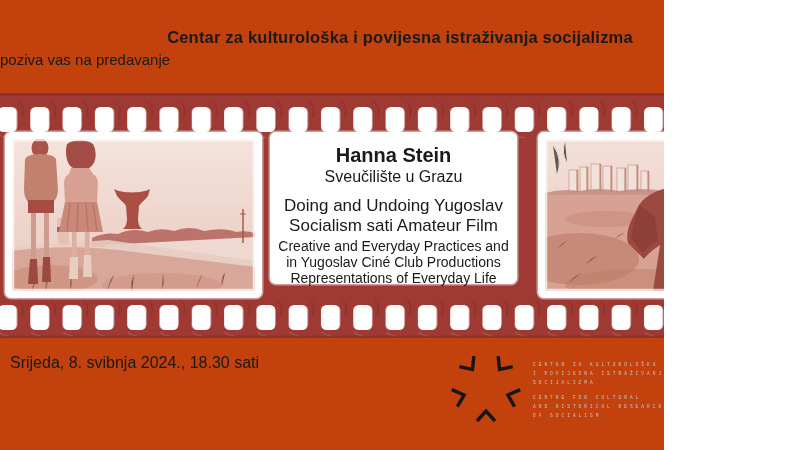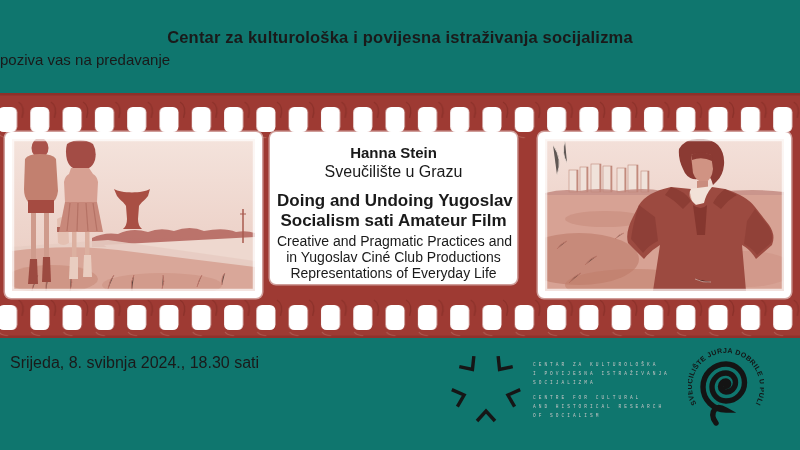--- a/index.html
+++ b/index.html
@@ -1,35 +1,35 @@
 <!DOCTYPE html>
 <html><head>
 <meta charset="utf-8">
 <style>
   html,body{margin:0;padding:0;background:#fff;}
-  .poster{position:relative;width:800px;height:450px;background:#0f766e;overflow:hidden;
+  .poster{position:relative;width:664px;height:450px;background:#c2410c;overflow:hidden;
           font-family:"Liberation Sans", sans-serif;color:#1a1a1a;}
   
   .h-org{position:absolute;top:28px;left:0;width:800px;text-align:center;
          font-size:16.5px;font-weight:bold;letter-spacing:.2px;}
   .h-inv{position:absolute;top:51px;left:0;width:800px;text-align:left;font-size:15px;}
   
   .strip{position:absolute;top:93px;left:0;width:800px;height:245px;}
   .strip svg.bg{position:absolute;top:0;left:0;}
   .frame{position:absolute;top:39px;height:152px;background:#fff;border:7px solid #fff;
          border-radius:6px;box-shadow:0 0 0 1.5px rgba(255,255,255,.5);}
   .frame-left{left:5px;width:243px;}
   .frame-center{left:270px;width:247px;}
   .frame-right{left:538px;width:239px;}
   .frame svg.photo{display:block;width:100%;height:100%;}
   
   .lect{box-sizing:border-box;padding-top:6px;text-align:center;line-height:1;}
-  .lect .speaker{font-size:15px;font-weight:bold;margin-bottom:4px;}
+  .lect .speaker{font-size:20px;font-weight:bold;margin-bottom:4px;}
   .lect .affil{font-size:16px;margin-bottom:11px;}
-  .lect .t-line{font-size:17px;font-weight:bold;line-height:19.5px;white-space:nowrap;}
+  .lect .t-line{font-size:17px;font-weight:normal;line-height:19.5px;white-space:nowrap;}
   .lect .s-line{font-size:14px;line-height:16px;white-space:nowrap;}
   .lect .s-first{margin-top:3px;}
   
   .details{position:absolute;top:352px;left:10px;width:375px;text-align:left;
            font-size:16px;line-height:22px;}
   .star-logo{position:absolute;top:351px;left:449px;}
   .logo-text{position:absolute;top:360px;left:533px;width:160px;
              font-family:"Liberation Mono","DejaVu Sans Mono",monospace;
              font-size:4.5px;letter-spacing:3px;line-height:9px;color:#c6c6c6;}
   .logo-text .blk{margin-bottom:6px;white-space:nowrap;}
@@ -120,21 +120,21 @@
         </g>
         <rect x="1" y="1" width="241" height="150" fill="none" stroke="#ffffff" stroke-width="2.5" opacity="0.7"></rect>
       </svg>
     </div>
 
     <div class="frame frame-center lect">
       <div class="speaker">Hanna Stein</div>
       <div class="affil">Sveučilište u Grazu</div>
       <div class="t-line">Doing and Undoing Yugoslav</div>
       <div class="t-line">Socialism sati Amateur Film</div>
-      <div class="s-line s-first">Creative and Pragmatic Practices and</div>
+      <div class="s-line s-first">Creative and Everyday Practices and</div>
       <div class="s-line">in Yugoslav Ciné Club Productions</div>
       <div class="s-line">Representations of Everyday Life</div>
     </div>
 
     <div class="frame frame-right">
       <svg class="photo" viewBox="0 0 239 152" preserveAspectRatio="none">
         <defs>
           <linearGradient id="skyR" x1="0" y1="0" x2="0" y2="1">
             <stop offset="0" stop-color="#f3e0d9"></stop>
               <stop offset="0.5" stop-color="#eed4cb"></stop>

